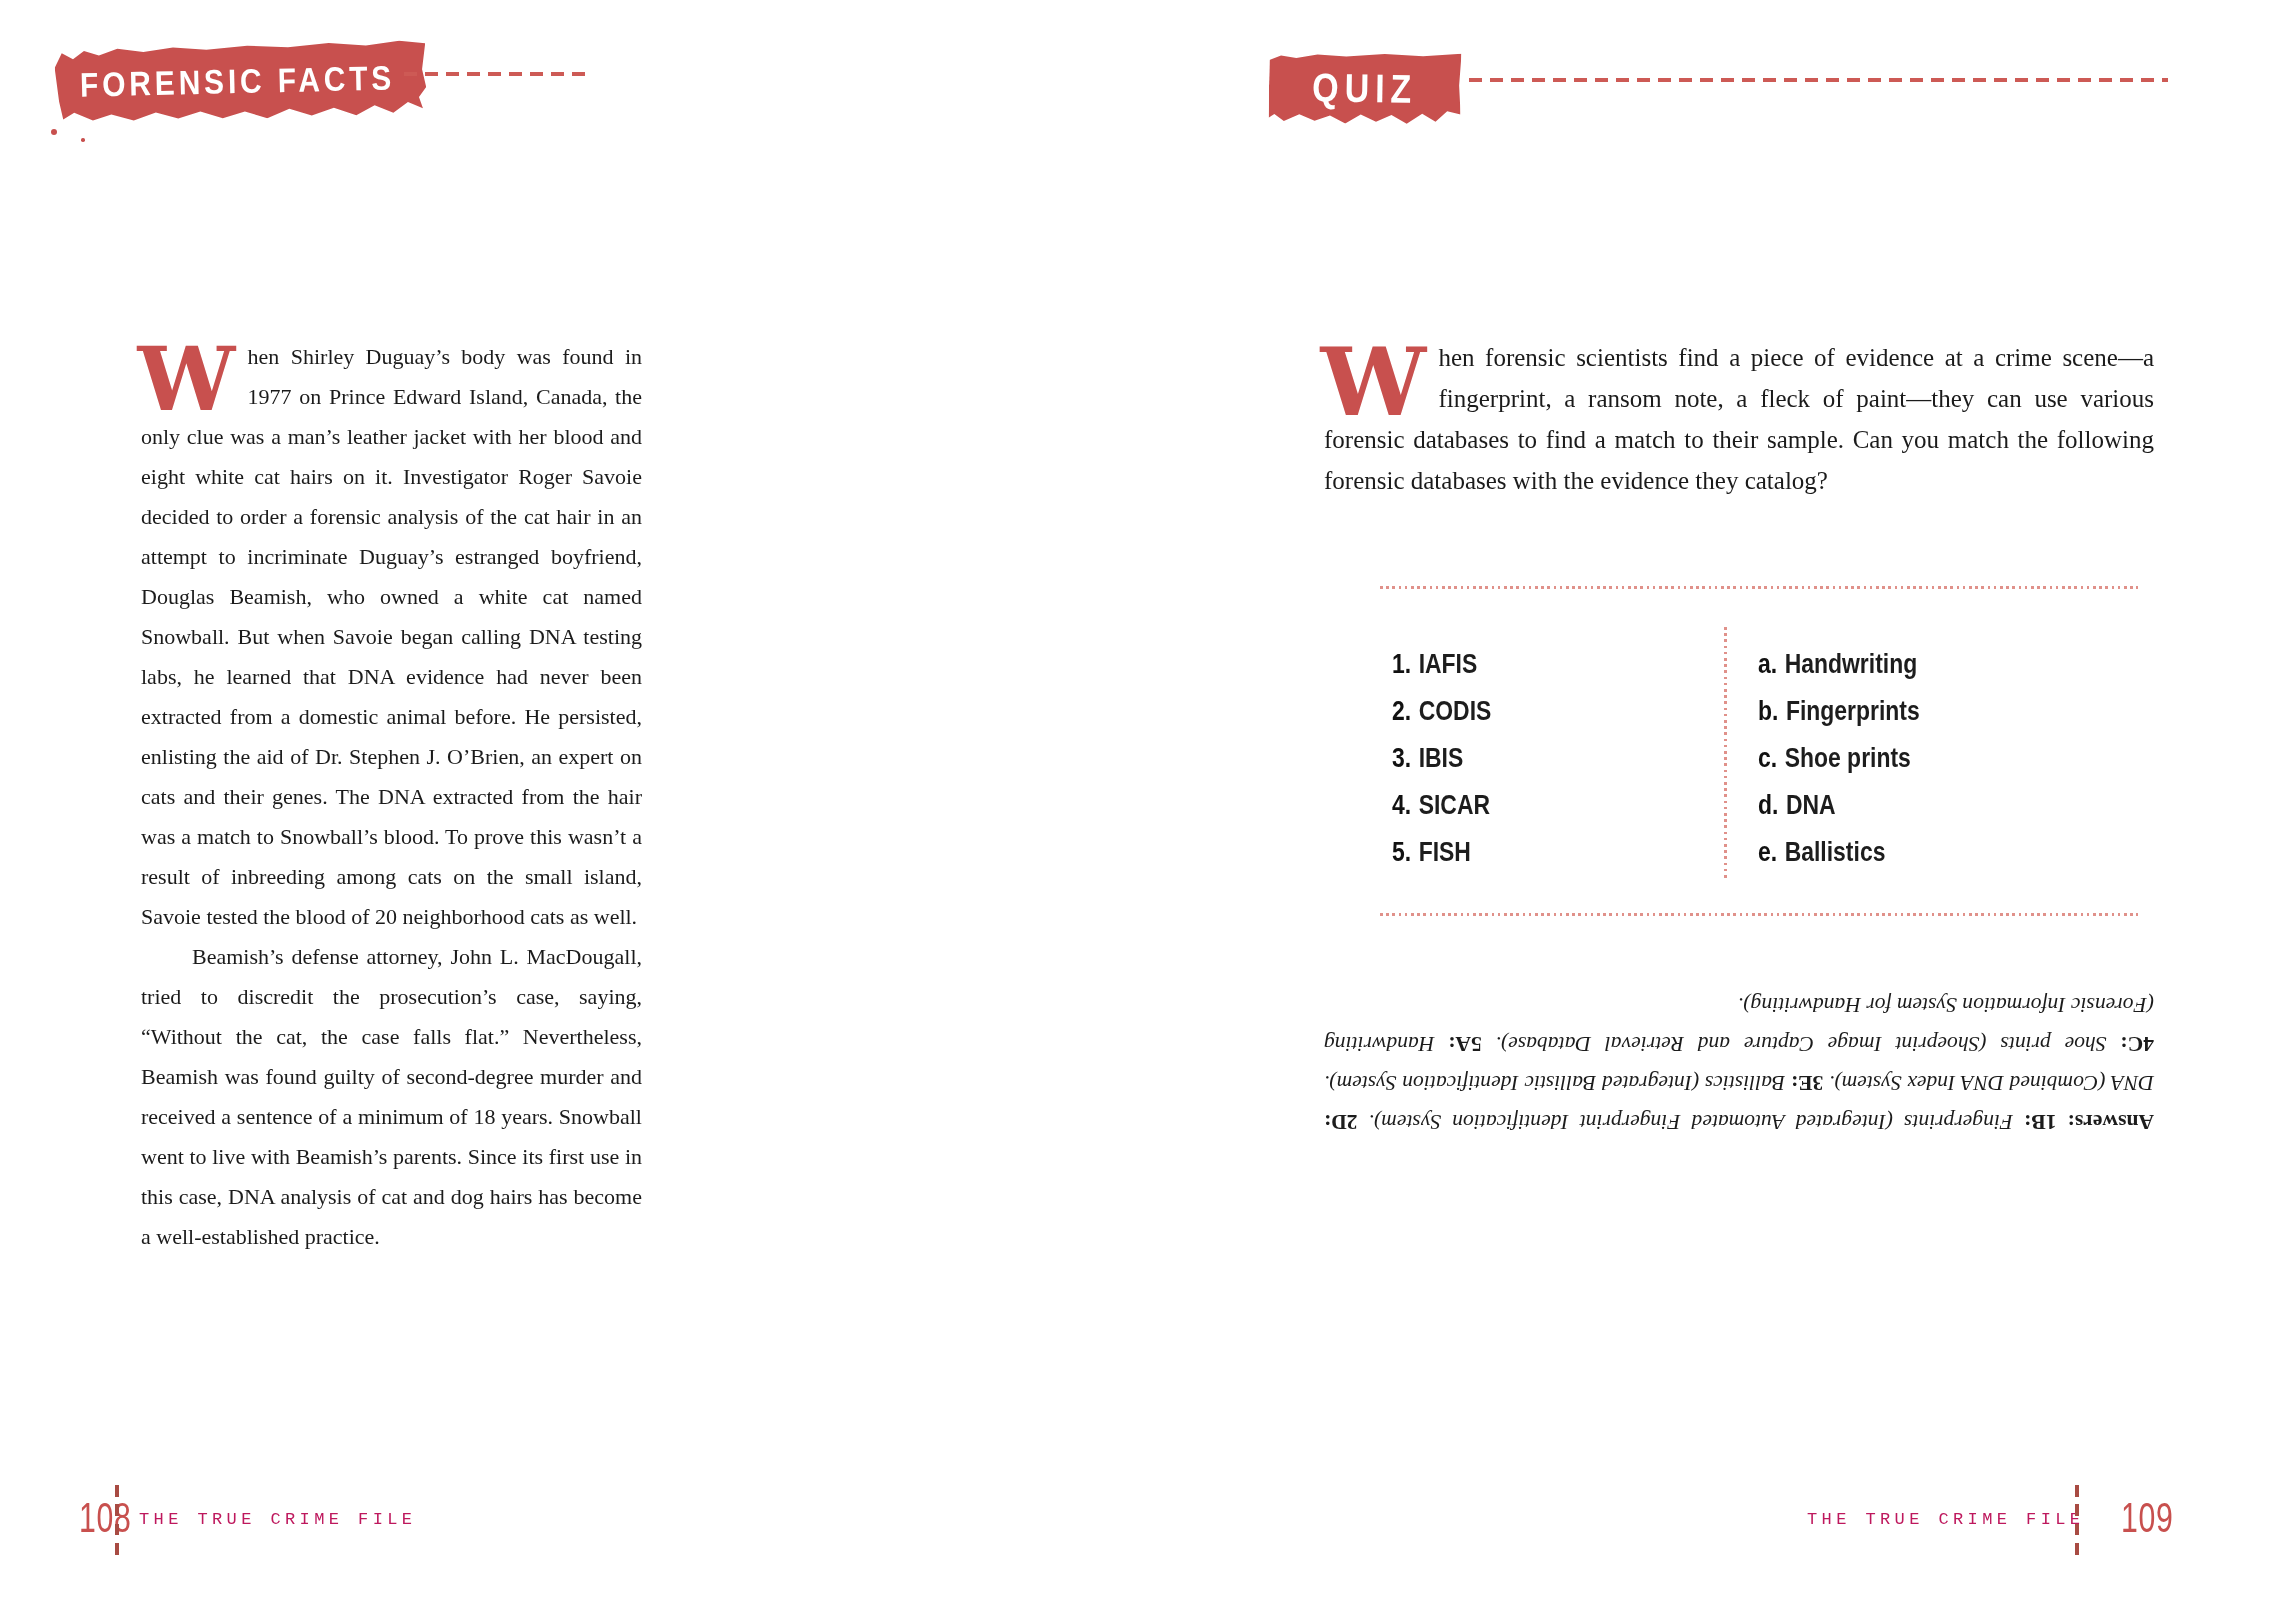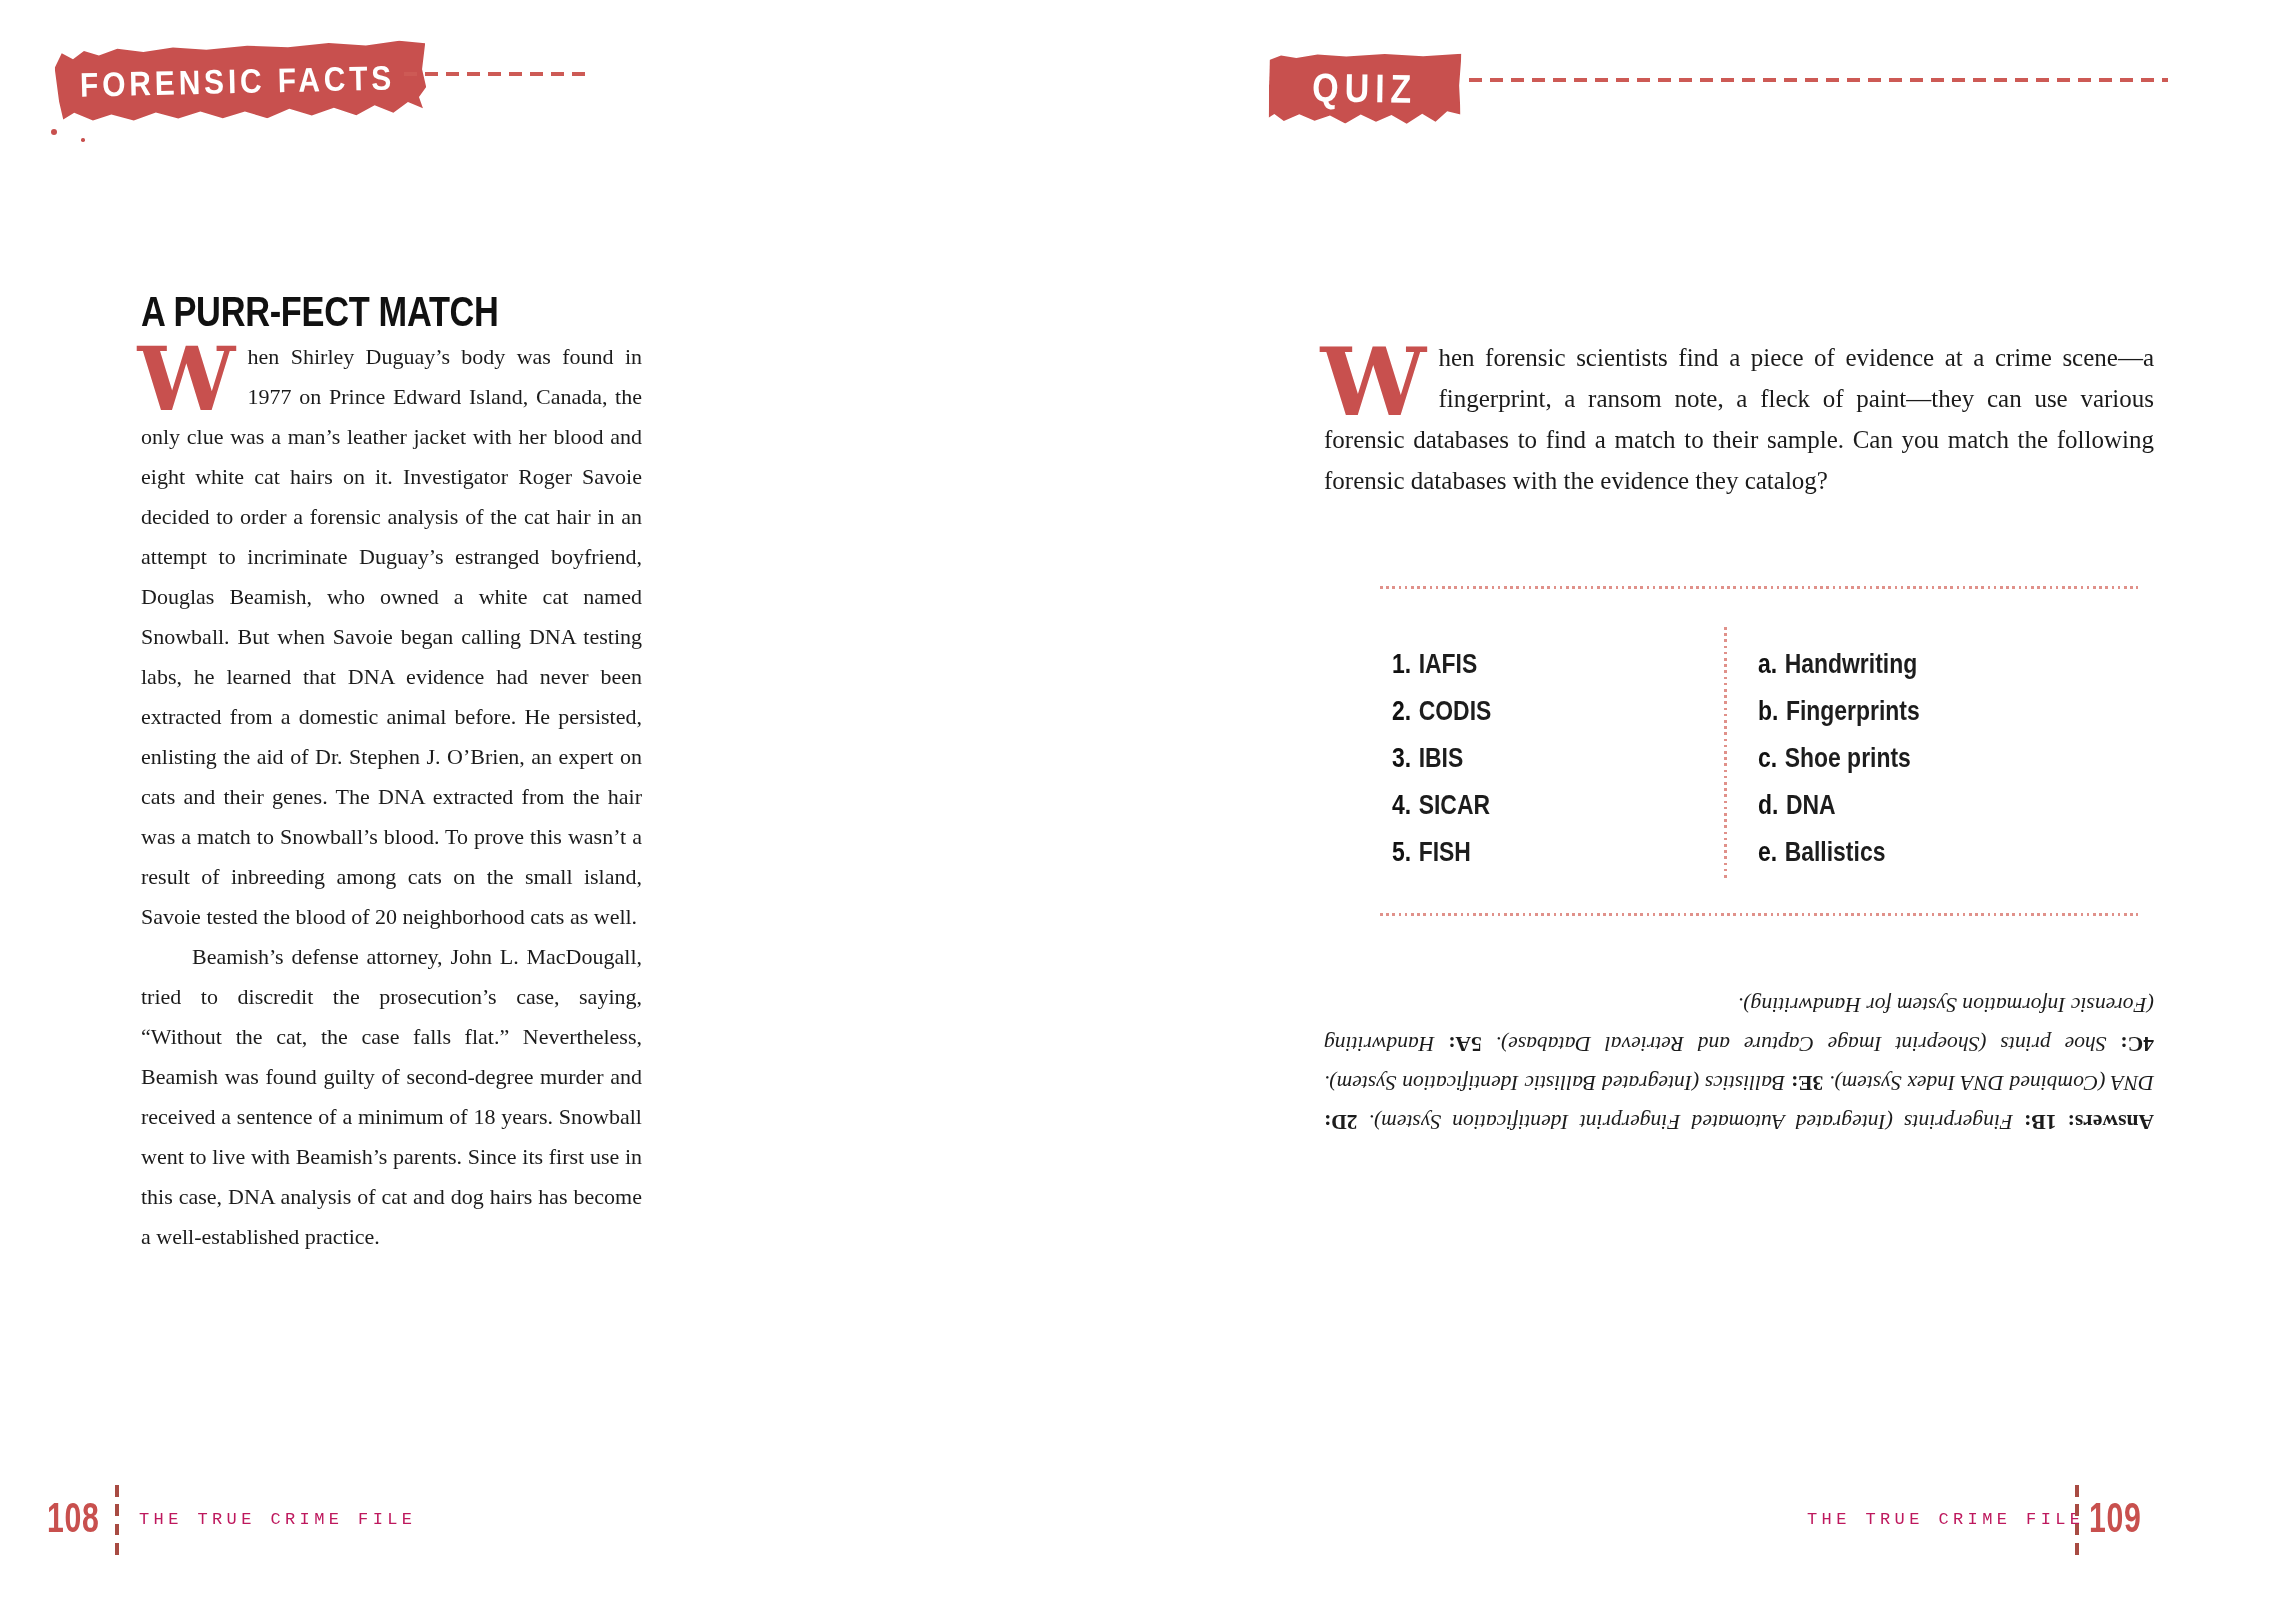--- a/index.html
+++ b/index.html
@@ -85,22 +85,22 @@
   }
   .answers{
     margin:0; font-size:21.6px; line-height:39px; text-align:justify;
     font-style:italic; color:#1c1c1c;
   }
   .answers b{font-style:normal; font-weight:700;}
 
   
   .page-num{
     position:absolute; top:1494px; color:#c8504e;
-    font-family:"Liberation Sans", sans-serif; font-weight:700; font-size:42px;
-    letter-spacing:0.9px; white-space:nowrap;
+    font-family:"Liberation Sans", sans-serif; font-weight:400; font-size:42px;
+    letter-spacing:0.9px; white-space:nowrap;margin-left:32px;
   }
   .page-num .cxn{display:inline-block; transform:scaleX(.72); transform-origin:0 50%;}
   .num-left{left:47px;}
   .num-right{left:2089px;}
   .footer-vdash{
     position:absolute; top:1485px; width:3.5px; height:78px;
     background:repeating-linear-gradient(180deg,#a84b43 0 11.5px,transparent 11.5px 19.4px);
   }
   .vdash-left{left:115px;}
   .vdash-right{left:2075px;}
@@ -117,21 +117,20 @@
 <div class="spread">
 
   <div class="badge badge-facts">
     <span class="badge-text">FORENSIC FACTS</span>
   </div>
   <div class="speck" style="left:51px; top:129px; width:6.2px; height:6.2px;"></div>
   <div class="speck" style="left:81px; top:138px; width:3.5px; height:3.5px;"></div>
   <div class="speck" style="left:394px; top:46px; width:4.4px; height:4.4px;"></div>
   <div class="dash-rule rule-left"></div>
 
-  <h1 class="page-title title-left"><span class="cx">A PURR-FECT MATCH</span></h1>
 
   <div class="body-col body-left">
     <p><span class="dropcap">W</span><span>hen Shirley Duguay’s body was found in 1977 on Prince Edward Island, Canada, the only clue was a man’s leather jacket with her blood and eight white cat hairs on it. Investigator Roger Savoie decided to order a forensic analysis of the cat hair in an attempt to incriminate Duguay’s estranged boyfriend, Douglas Beamish, who owned a white cat named Snowball. But when Savoie began calling DNA testing labs, he learned that DNA evidence had never been extracted from a domestic animal before. He persisted, enlisting the aid of Dr. Stephen J. O’Brien, an expert on cats and their genes. The DNA extracted from the hair was a match to Snowball’s blood. To prove this wasn’t a result of inbreeding among cats on the small island, Savoie tested the blood of 20 neighborhood cats as well.</span></p>
     <p class="indent">Beamish’s defense attorney, John L. MacDougall, tried to discredit the prosecution’s case, saying, “Without the cat, the case falls flat.” Nevertheless, Beamish was found guilty of second-degree murder and received a sentence of a minimum of 18 years. Snowball went to live with Beamish’s parents. Since its first use in this case, DNA analysis of cat and dog hairs has become a well-established practice.</p>
   </div>
 
   <div class="page-num num-left"><span class="cxn">108</span></div>
   <div class="footer-vdash vdash-left"></div>
   <div class="running-title rt-left">THE TRUE CRIME FILE</div>
 

